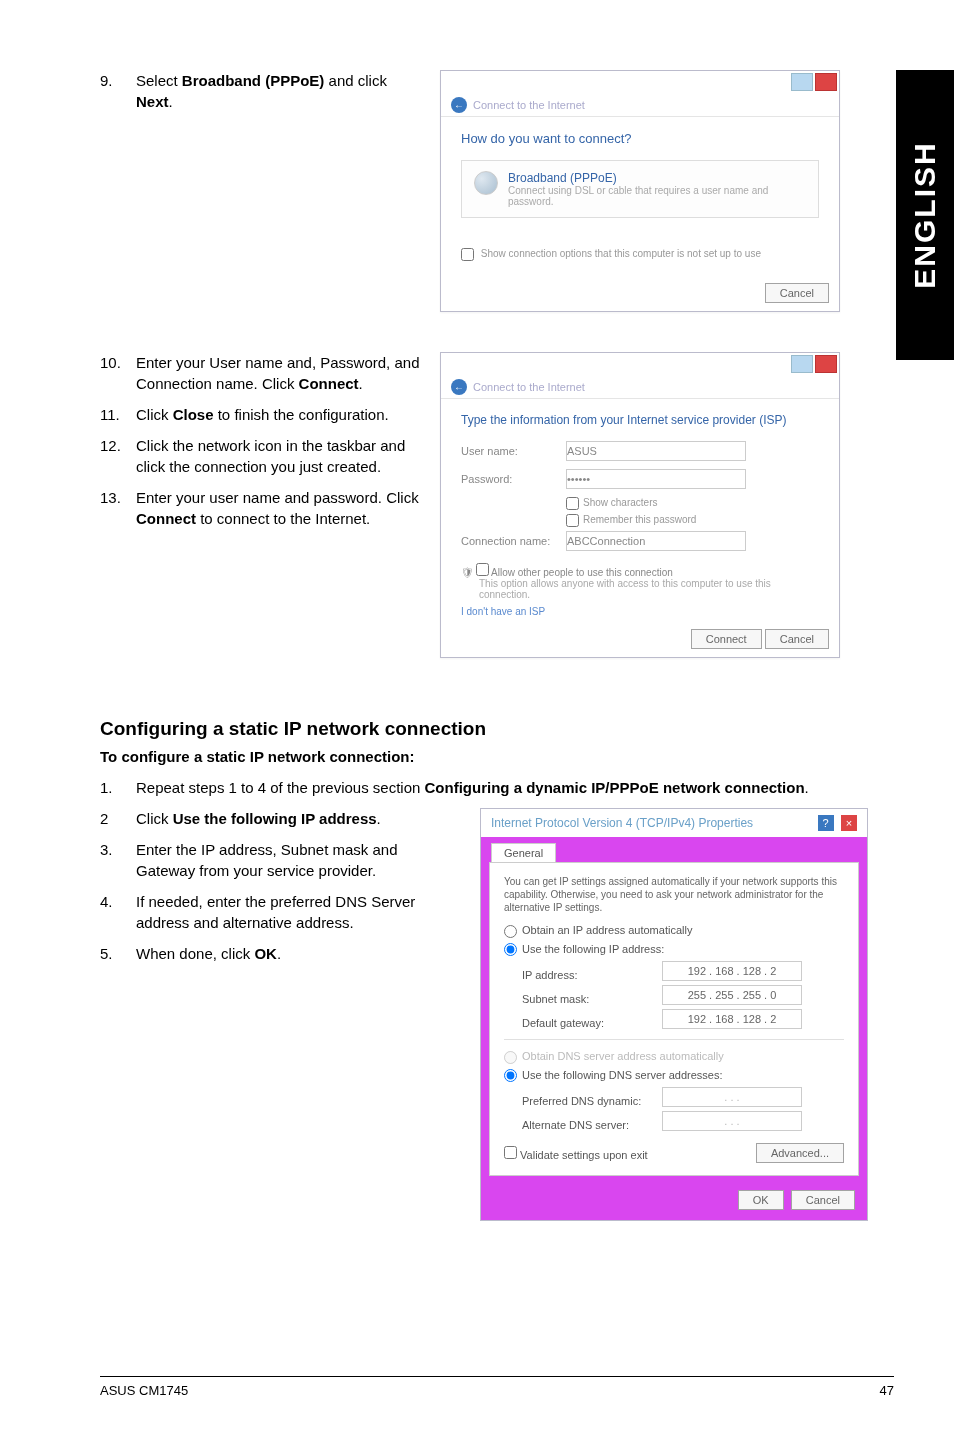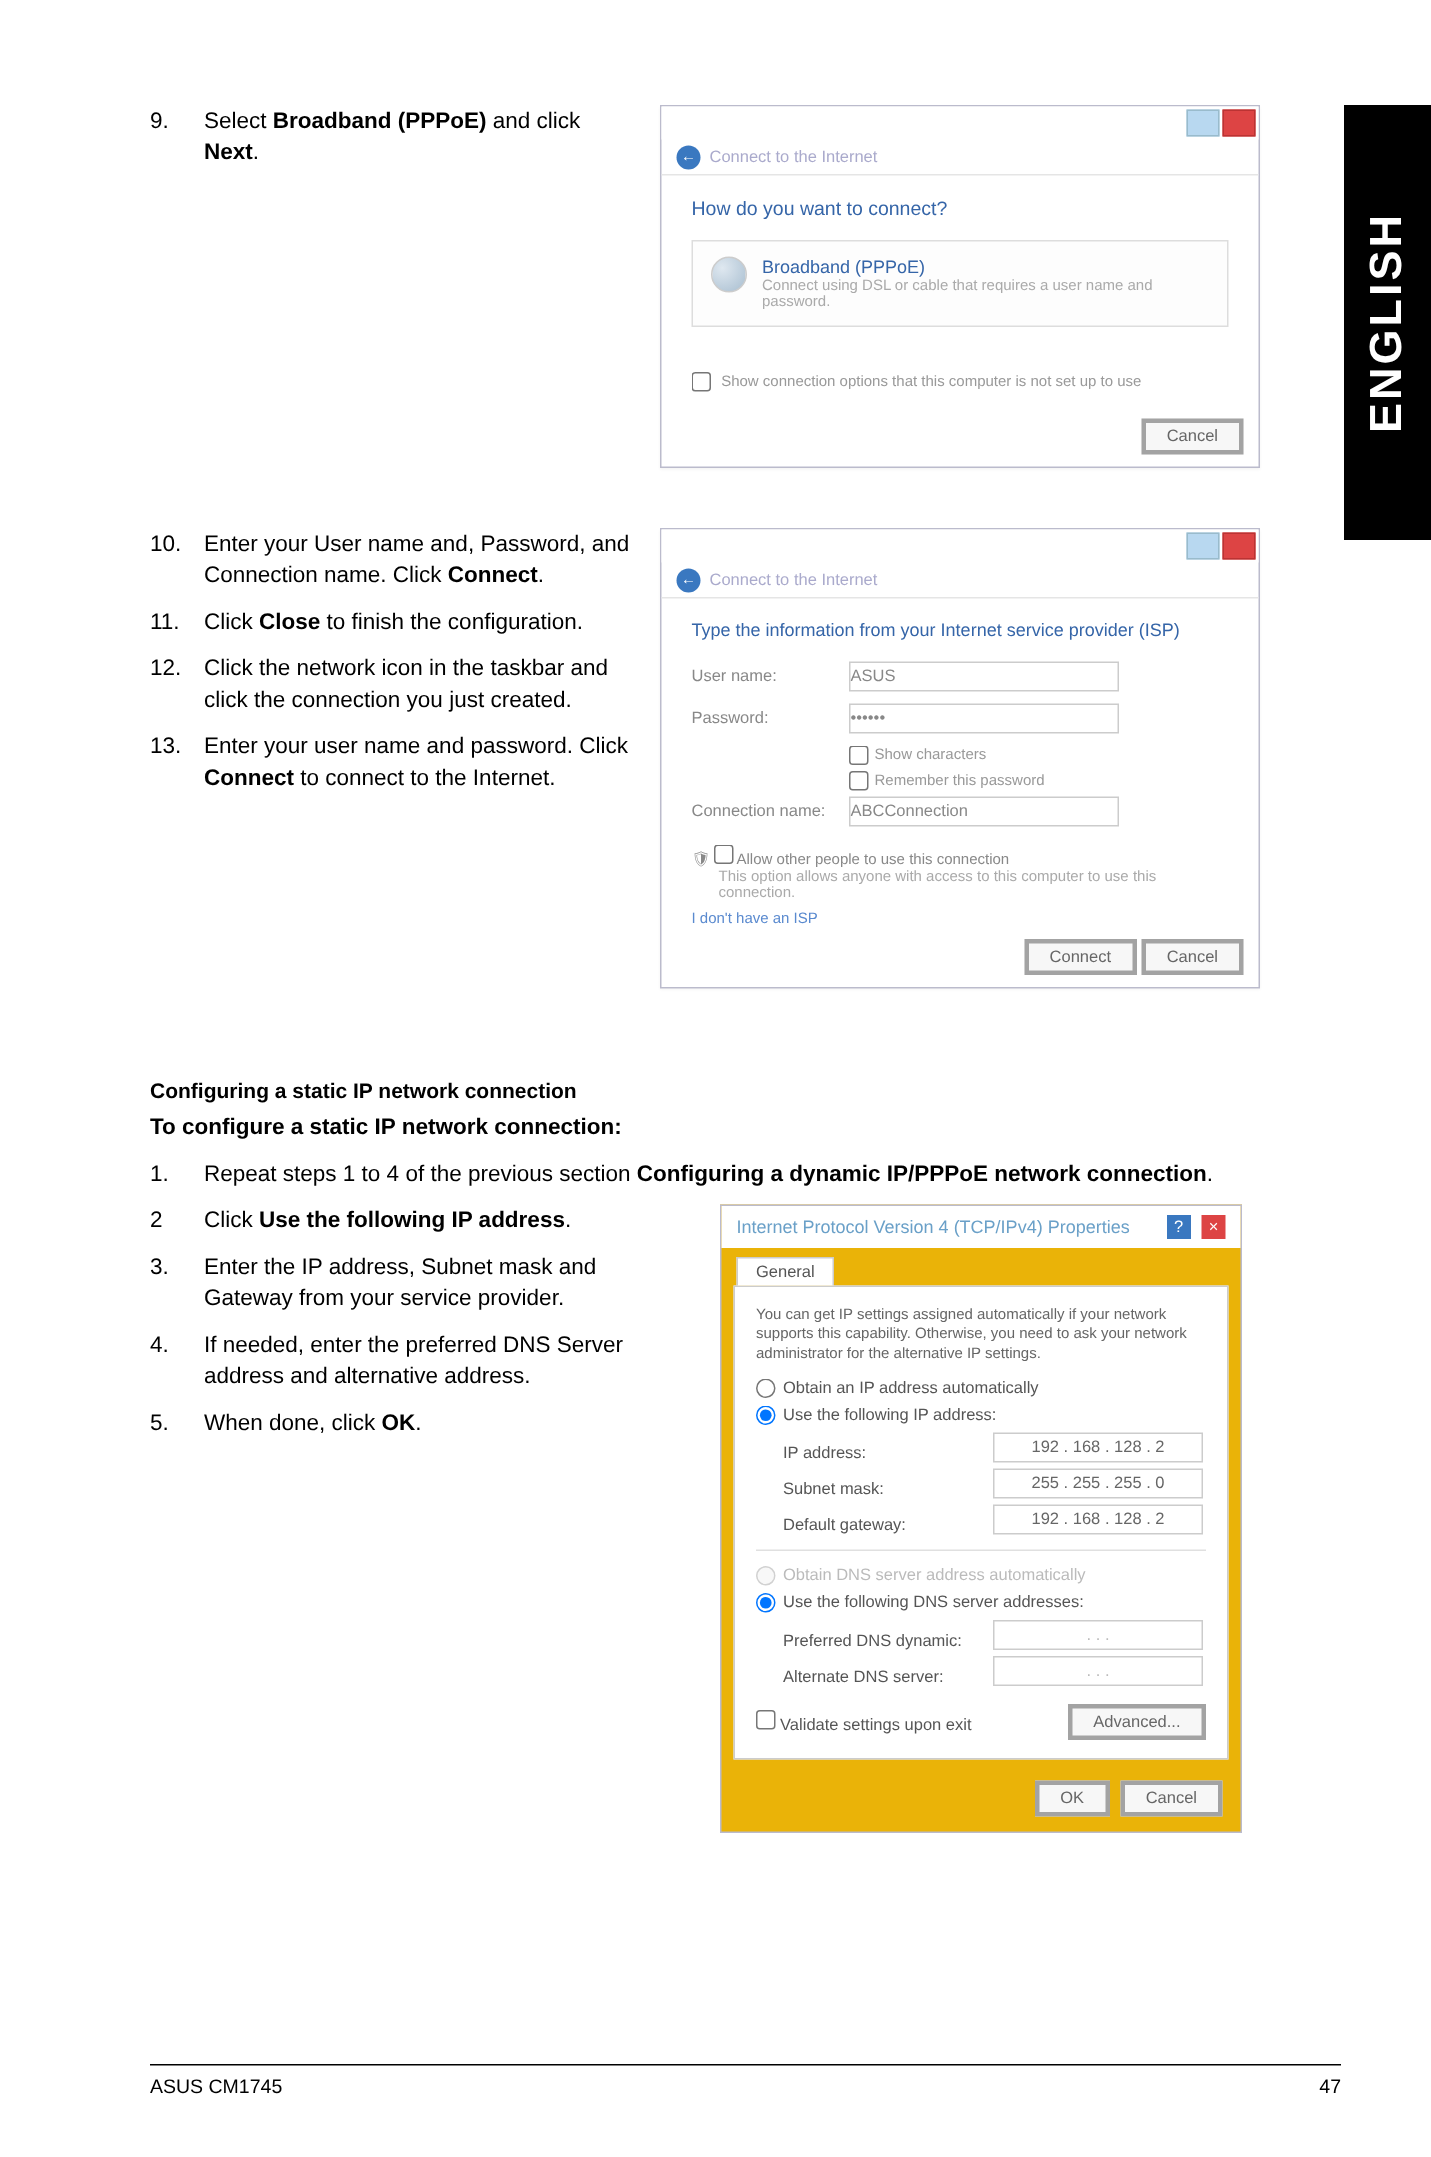--- a/index.html
+++ b/index.html
@@ -47,21 +47,21 @@
     flex-direction: row;
     margin-bottom: 10px;
     font-size: 15px;
     line-height: 1.4;
   }
   .num-item .n { width: 36px; flex-shrink: 0; }
   .num-item .t { flex: 1; }
   .bold { font-weight: bold; }
   .h3 {
     font-weight: bold;
-    font-size: 14px;
+    font-size: 19px;
     margin-bottom: 8px;
   }
   .h4 {
     font-weight: bold;
     font-size: 15px;
     margin-bottom: 12px;
   }
 
   
   .dialog {
@@ -122,21 +122,21 @@
   .opt-box .ttl { color: #3565a8; font-size: 12px; }
   .opt-box .sub { color: #aaa; font-size: 10px; }
   .chk-row { font-size: 10px; color: #999; margin-top: 30px; }
   .chk-row input { vertical-align: middle; margin-right: 4px; }
   .dlg-footer {
     position: absolute;
     right: 10px; bottom: 8px;
   }
   .btn {
     display: inline-block;
-    border: 3px solid #a3a3a3;
+    border: 1px solid #a3a3a3;
     background: #f7f7f7;
     padding: 3px 14px;
     font-size: 11px;
     color: #666;
   }
 
   
   .form-row { display: flex; align-items: center; margin-bottom: 8px; }
   .form-row .lbl { width: 105px; color: #888; font-size: 11px; }
   .form-row input[type=text], .form-row input[type=password] {
@@ -144,23 +144,23 @@
     color: #888;
   }
   .sub-chk { margin-left: 105px; font-size: 10px; color: #999; margin-bottom: 4px;}
   .sub-chk input { vertical-align: middle; margin-right: 4px;}
   .allow-box { margin-top: 12px; font-size: 10px; color: #888; }
   .allow-box .desc { margin-left: 18px; color: #aaa; }
   .link { color: #5a8acf; font-size: 10px; margin-top: 6px; display: inline-block;}
 
   
   .ipv4 {
-    width: 348px;
+    width: 388px;
     border: 1px solid #bbc;
-    background: #eab308;
+    background: #d946ef;
     font-size: 11px;
     color: #555;
   }
   .ipv4-title {
     background: #fff;
     color: #6aa0c8;
     padding: 6px 10px;
     font-size: 12px;
     display: flex;
     justify-content: space-between;

